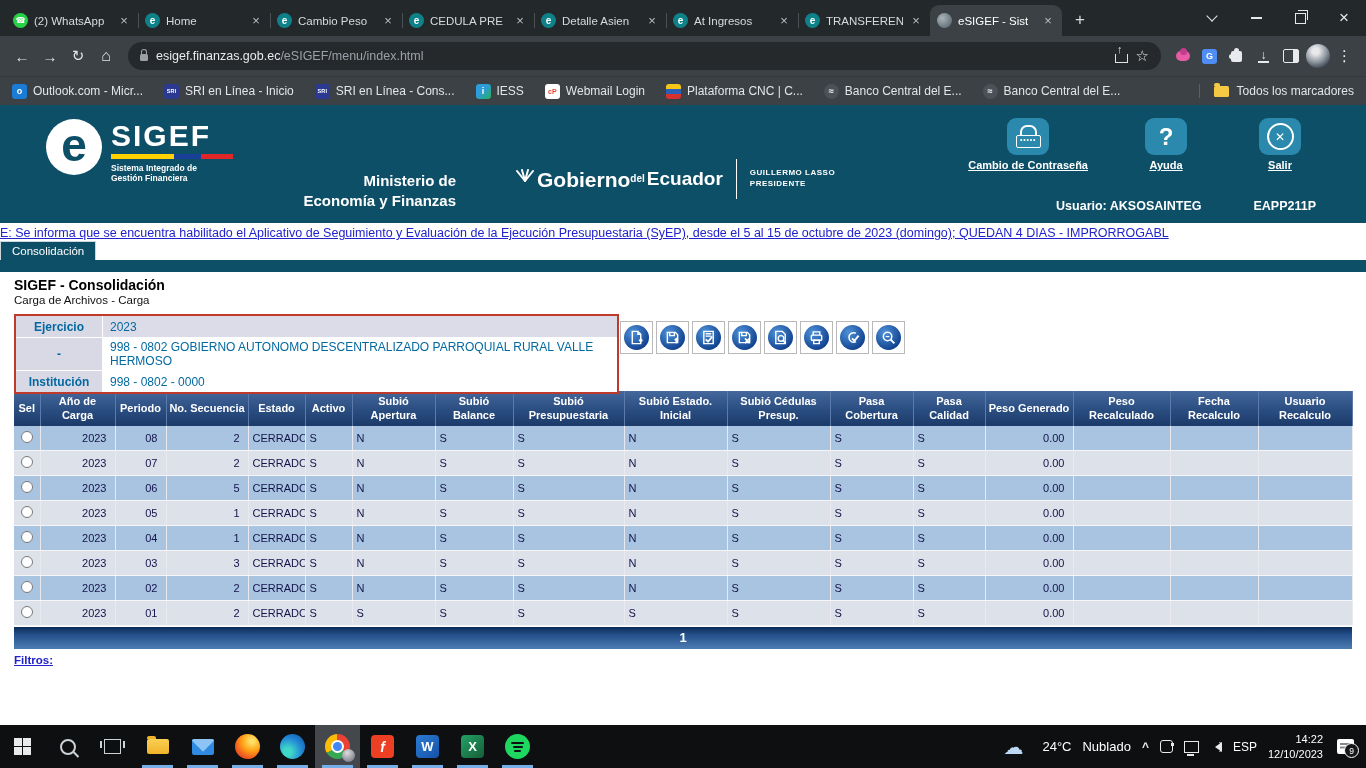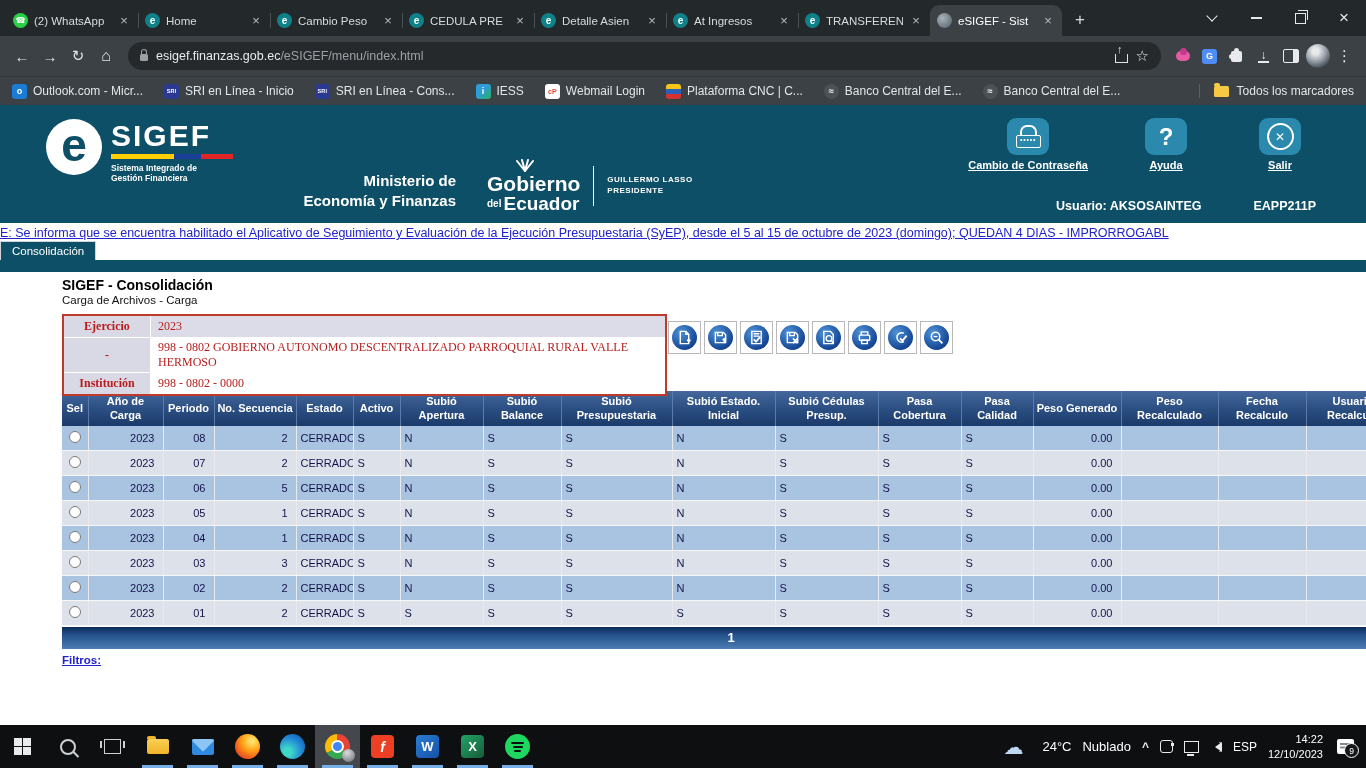--- a/index.html
+++ b/index.html
@@ -74,21 +74,21 @@
   
   .site-header{height:118px;background:#0d4f66;position:relative;color:#fff;}
   .logo{position:absolute;left:46px;top:14px;display:flex;gap:9px;align-items:flex-start;}
   .logo-e{width:56px;height:56px;background:#fff;border-radius:50%;color:#0d4f66;font-size:46px;font-weight:bold;display:flex;align-items:center;justify-content:center;line-height:1;padding-bottom:4px;box-sizing:border-box;}
   .logo-right{display:flex;flex-direction:column;padding-top:2px;}
   .logo-sigef{font-size:30px;font-weight:bold;letter-spacing:2px;line-height:1;}
   .flagbar{width:122px;height:5px;background:linear-gradient(90deg,#ffd100 0 52%,#1a3f97 52% 74%,#e02626 74% 100%);margin:3px 0 4px;}
   .logo-sub{font-size:8.5px;line-height:1.2;font-weight:bold;}
   .ministry{position:absolute;left:296px;top:66px;width:160px;text-align:right;font-size:15px;font-weight:bold;line-height:1.3;}
   .gob{position:absolute;left:487px;top:54px;display:flex;align-items:center;gap:13px;}
-  .gob-mark{display:flex;flex-direction:column;line-height:1;}
+  .gob-mark{display:flex;flex-direction:row;line-height:1;}
   .gob-rays{margin-left:26px;margin-bottom:1px;}
   .gob-l1{font-size:21px;font-weight:800;}
   .gob-l2{font-size:19px;font-weight:800;}
   .gob-l2 .del{font-size:10px;font-weight:bold;vertical-align:3px;margin-right:2px;}
   .gob-div{width:1px;height:40px;background:#fff;}
   .president{font-size:8px;font-weight:800;letter-spacing:.5px;line-height:1.35;}
   .actions{position:absolute;right:50px;top:13px;display:flex;gap:42px;}
   .action{display:flex;flex-direction:column;align-items:center;min-width:72px;cursor:pointer;}
   .action-ic{width:42px;height:37px;background:#2a89ad;border-radius:9px;display:flex;flex-direction:column;align-items:center;justify-content:center;margin-bottom:4px;}
   .action-label{font-size:11px;font-weight:bold;text-decoration:underline;line-height:1.2;text-align:center;}
@@ -101,26 +101,26 @@
   .userline{position:absolute;right:50px;bottom:10px;display:flex;gap:52px;font-size:12.5px;font-weight:bold;}
 
   
   .notice{height:18px;background:#fff;overflow:hidden;white-space:nowrap;}
   .notice span{font-size:12.5px;color:#2222cc;text-decoration:underline;line-height:18px;}
   .navrow{height:19px;background:#fff;display:flex;}
   .navtab{background:#0d4f66;color:#fff;font-size:11.5px;padding:0 11px;line-height:19px;border:1px solid #cfd6da;border-bottom:none;cursor:pointer;}
   .navstrip{height:12px;background:#0d4f66;}
 
   
-  .content{padding:5px 14px 0;margin-left:48px;}
+  .content{padding:5px 14px 0;}
   .pg-title{font-size:14px;font-weight:bold;color:#000;}
   .pg-sub{font-size:11.5px;color:#111;margin-top:1px;}
   .formzone{position:relative;margin-top:8px;height:70px;}
   .paramtable{border-collapse:collapse;border:2px solid #c03a2b;}
-  .paramtable td{border:1px solid #fff;padding:2px 7px;height:17px;font-size:12px;color:#b91c1c;font-family:Liberation Serif, serif;}
+  .paramtable td{border:1px solid #fff;padding:2px 7px;height:17px;font-size:12px;color:#0369a1;}
   .p-label{width:72px;background:#d9d9e6;font-weight:bold;font-size:11.5px;text-align:center;}
   .p-value{width:500px;background:#fff;}
   .paramtable tr:first-child .p-value{background:#dcdce8;}
   .icoBar{position:absolute;left:606px;top:7px;display:flex;gap:3px;}
   .icoBtn{width:31px;height:31px;background:#fff;border:1px solid #b9b9b9;display:flex;align-items:center;justify-content:center;cursor:pointer;}
   .icoCirc{width:25px;height:25px;border-radius:50%;background:radial-gradient(circle at 35% 30%,#4e92d8,#11418f 75%);display:flex;align-items:center;justify-content:center;}
 
   .grid{border-collapse:collapse;table-layout:fixed;width:1338px;margin-top:7px;}
   .grid th{background:linear-gradient(180deg,#44679c 0%,#2a4d80 55%,#1b3a69 100%);color:#fff;font-size:11px;font-weight:bold;padding:3px 2px;border-right:1px solid #5c7bab;line-height:1.3;height:27px;}
   .grid td{font-size:11px;color:#13134a;padding:0 4px;height:24px;border-right:1px solid #e9e9ef;border-bottom:1px solid #f6f6f9;overflow:hidden;white-space:nowrap;}

